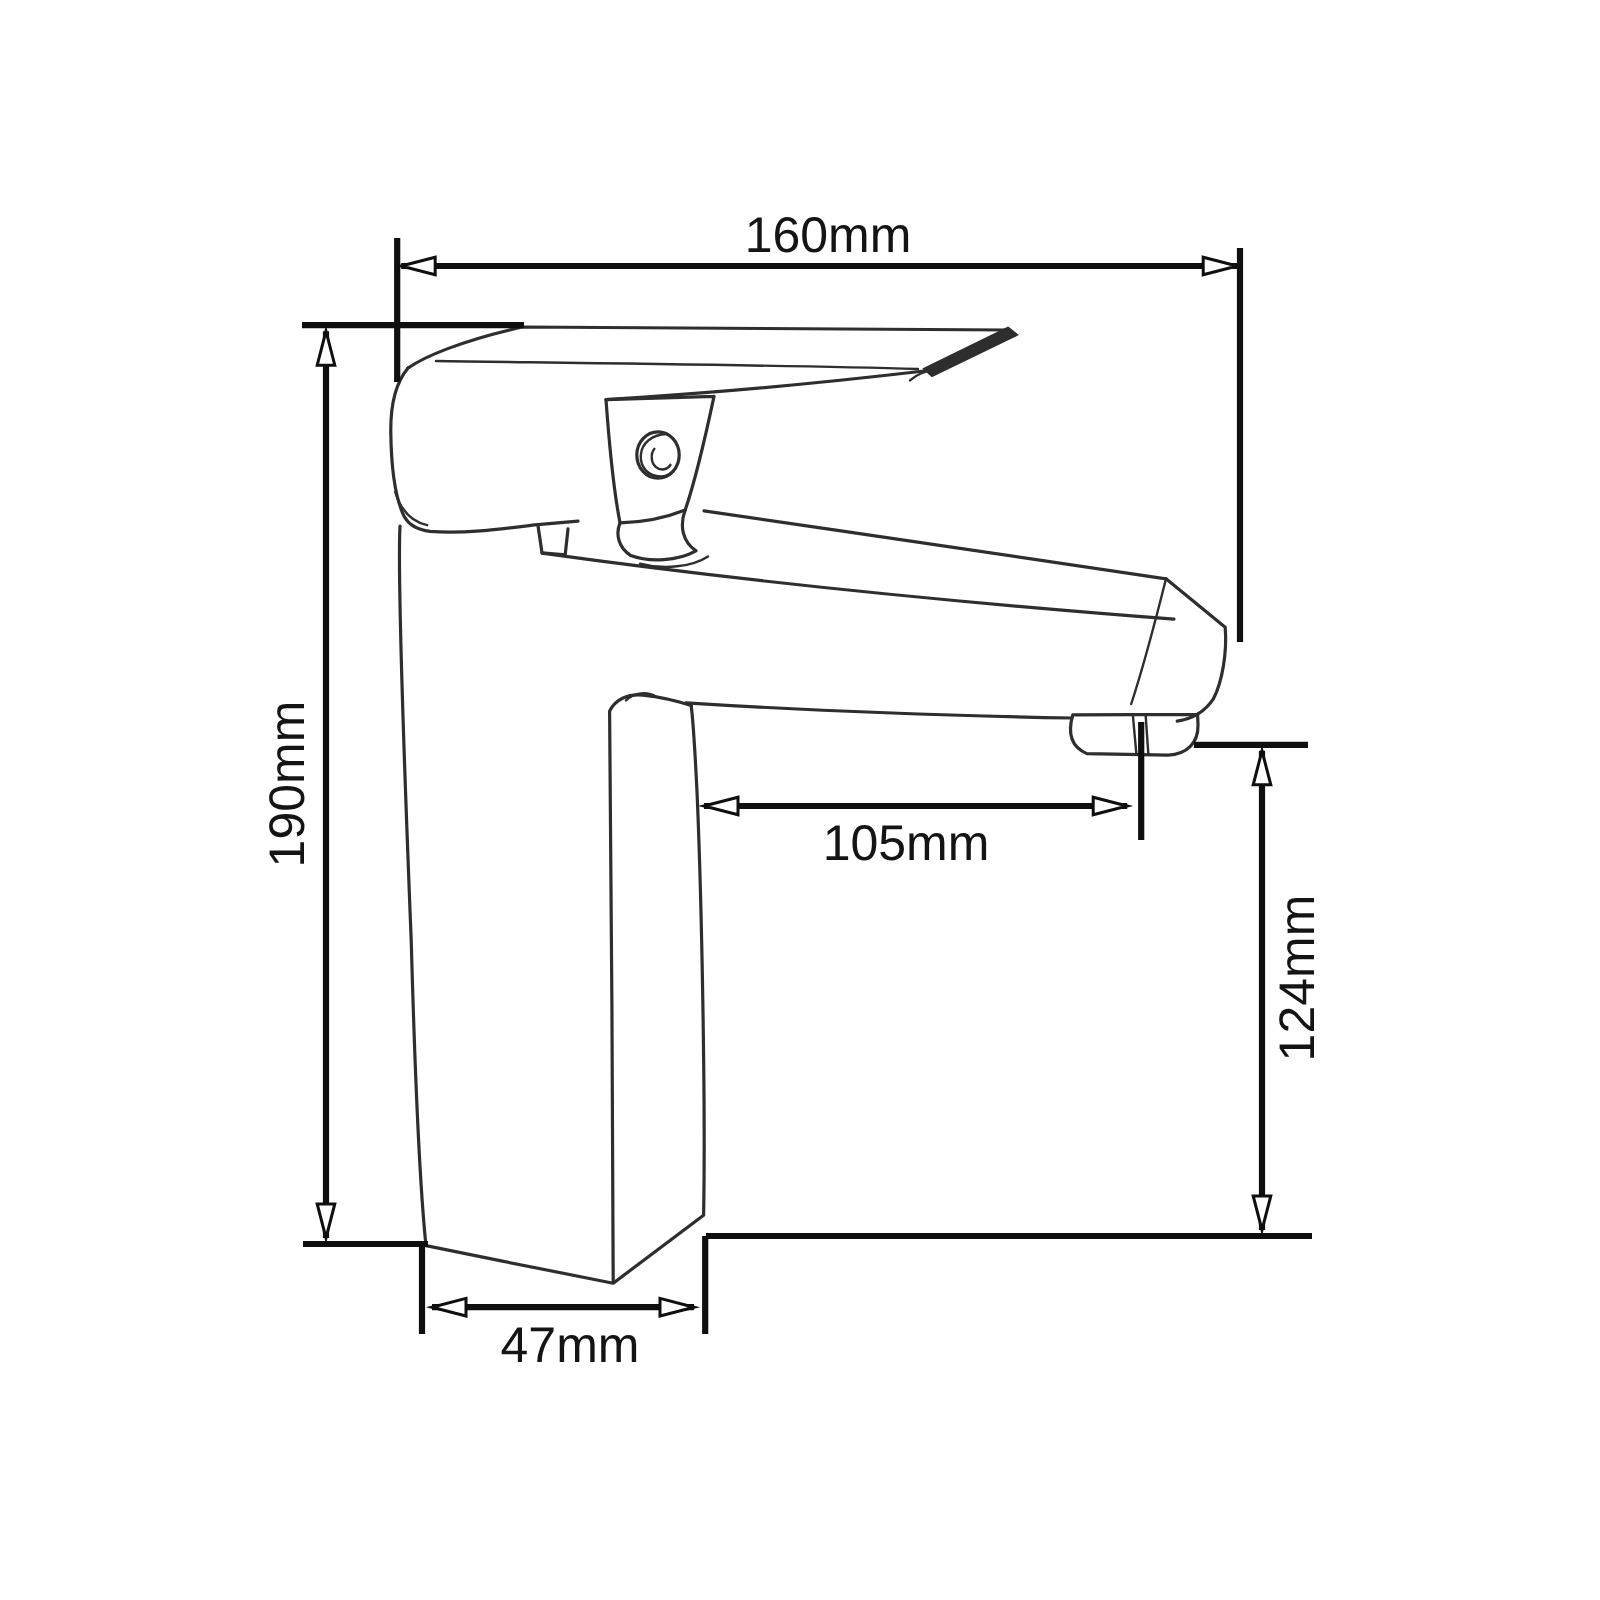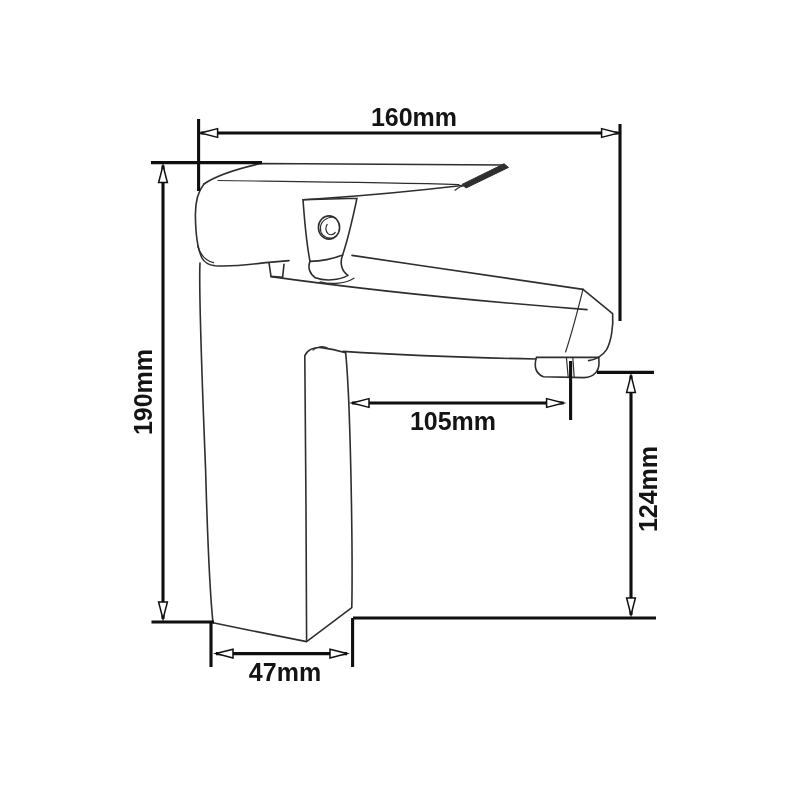--- a/index.html
+++ b/index.html
@@ -1,16 +1,16 @@
 <!DOCTYPE html>
 <html style="--bg: #ffffff; --dimc: #0f0f0f; --sketch: #2e2e2e; --label: #141414;"><head>
 <meta charset="utf-8">
 <style>
   html,body{margin:0;padding:0;background:var(--bg,#fff);}
-  .stage{position:relative;width:692px;height:800px;background:var(--bg,#fff);overflow:hidden;font-weight:bold;}
+  .stage{position:relative;width:692px;height:800px;background:var(--bg,#fff);overflow:hidden;}
   svg{display:block;}
   
   .sketch path,.sketch ellipse{fill:none;stroke:var(--sketch,#2e2e2e);stroke-width:1.6;stroke-linecap:round;stroke-linejoin:round;}
   .sketch .thin{stroke-width:1.2;}
   .sketch .filled{fill:var(--sketch,#222);stroke:var(--sketch,#222);stroke-width:1;}
   
   .dim{color:var(--dimc,#0f0f0f);}
   .dim .dline{stroke:currentColor;stroke-width:3.1;fill:none;}
   .dim polygon{fill:#ffffff;stroke:currentColor;stroke-width:1.5;stroke-linejoin:miter;}
   .dim-text{font-family:"Liberation Sans",sans-serif;font-size:25px;fill:var(--label,#141414);}

